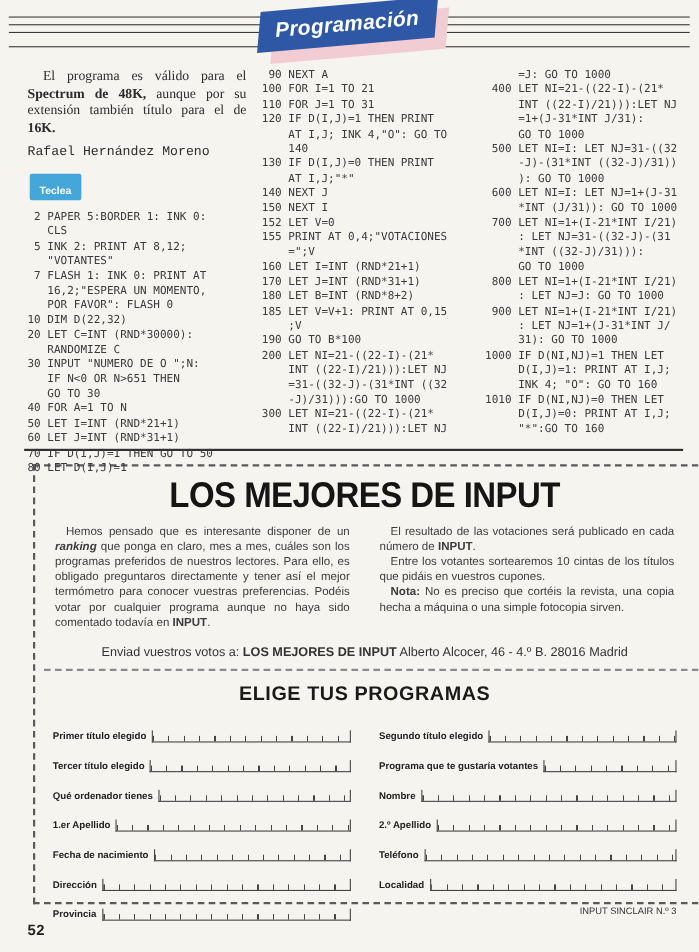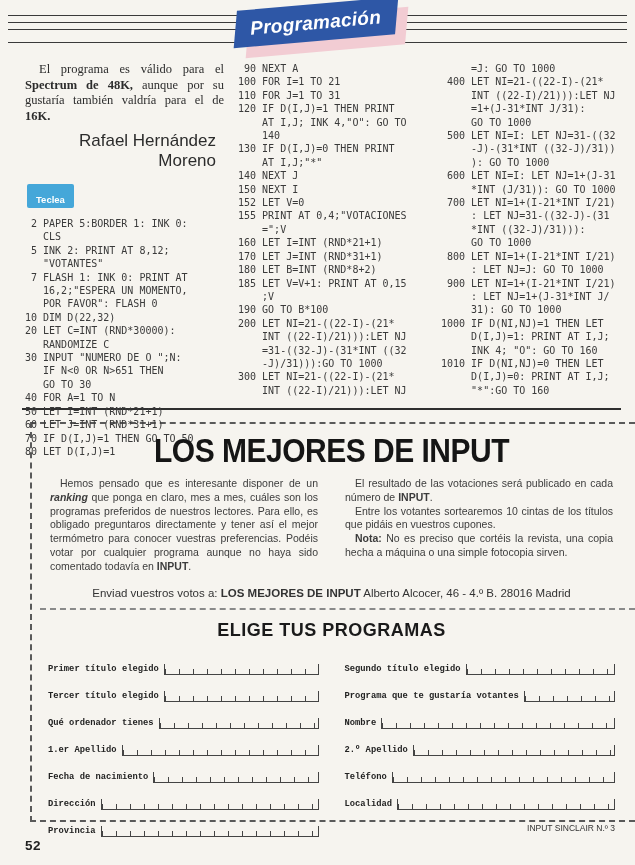--- a/index.html
+++ b/index.html
@@ -23,21 +23,21 @@
        background:var(--banner-blue);transform:rotate(-5deg) skewX(-10deg);
        display:flex;align-items:center;justify-content:center;}
   .banner b{transform:skewX(10deg);color:#fff;font-style:italic;font-size:19px;
        font-weight:bold;letter-spacing:.3px;}
 
   
   .columns{display:grid;grid-template-columns:203px 193px 1fr;column-gap:10px;
        padding:6px 8px 0 25px;height:346px;}
   .intro{font-family:"Liberation Serif",serif;font-size:12.5px;line-height:15.5px;
        text-align:justify;text-indent:14px;margin:0 4px 0 0;color:#2c2c2c;}
-  .author{font-family:Liberation Sans, sans-serif;font-size:17px;text-align:right;
+  .author{font-family:Liberation Mono, monospace;font-size:12px;text-align:left;
        margin:7px 12px 0 0;color:#2c2c2c;}
   .badge{display:inline-block;background:var(--badge-blue);color:#fff;font-size:9.5px;
        font-weight:bold;padding:10px 9px 3px;border-radius:2px;margin:13px 0 9px 2px;}
   .code{font-family:"DejaVu Sans Mono",monospace;font-size:10px;line-height:13.4px;
        white-space:pre;margin:0;color:#3a3a3a;}
 
   .rule{height:2px;background:#2f2f2f;margin:6px 14px 0 22px;}
 
   
   .coupon{margin:12px 0 0 30px;border:2px dashed #5a5a5a;border-right:none;
@@ -47,21 +47,21 @@
   .coupon-cols{display:grid;grid-template-columns:1fr 1fr;column-gap:16px;padding:0 8px;gap:27px;}
   .cpar{font-size:10.5px;line-height:13.8px;text-align:justify;margin:0;
        text-indent:10px;color:#3c3c3c;}
   .send-line{text-align:center;font-size:11.5px;margin:13px 0 6px;color:#333;}
   .dash-sep{border-top:2px dashed #8a8a8a;margin:9px -14px 6px -2px;}
   .form-title{text-align:center;font-size:18px;font-weight:bold;margin:10px 0 7px;
        letter-spacing:.5px;color:#1a1a1a;}
   .form-grid{display:grid;grid-template-columns:1fr 1fr;column-gap:26px;padding:0 6px;}
   .form-row{display:flex;align-items:flex-end;height:27px;}
   .form-label{font-size:8.8px;font-weight:bold;white-space:nowrap;margin-right:5px;
-       padding-bottom:1px;color:#222;font-family:Liberation Mono, monospace;}
+       padding-bottom:1px;color:#222;}
   .comb{flex:1;height:11px;border-bottom:1.6px solid #444;border-left:1.2px solid #444;
        border-right:1.2px solid #444;
        background-image:repeating-linear-gradient(to right,#444 0 1px,transparent 1px 14px);
        background-size:100% 5px;background-position:left bottom;background-repeat:no-repeat;}
   .form-note{text-align:right;font-size:8.5px;color:#333;height:27px;
        display:flex;align-items:flex-end;justify-content:flex-end;padding-bottom:4px;}
 
   .footer{display:flex;gap:18px;font-weight:bold;font-size:13.5px;margin:16px 0 0 25px;
        letter-spacing:.5px;color:#222;flex-direction:column;}
 </style>
@@ -78,21 +78,21 @@
     <div class="banner-wrap">
       <div class="banner-shadow"></div>
       <div class="banner">
         <b>Programación</b>
       </div>
     </div>
   </div>
 
   <div class="columns">
     <div class="col">
-      <p class="intro"><span>El programa es válido para el </span><b>Spectrum de 48K,</b><span> aunque por su gustaría también valdría para el de </span><b>16K.</b></p>
+      <p class="intro"><span>El programa es válido para el </span><b>Spectrum de 48K,</b><span> aunque por su extensión también título para el de </span><b>16K.</b></p>
       <p class="author">Rafael Hernández Moreno</p>
       <div><span class="badge">Teclea</span></div>
       <pre class="code"> 2 PAPER 5:BORDER 1: INK 0:
    CLS
  5 INK 2: PRINT AT 8,12;
    "VOTANTES"
  7 FLASH 1: INK 0: PRINT AT
    16,2;"ESPERA UN MOMENTO,
    POR FAVOR": FLASH 0
 10 DIM D(22,32)

